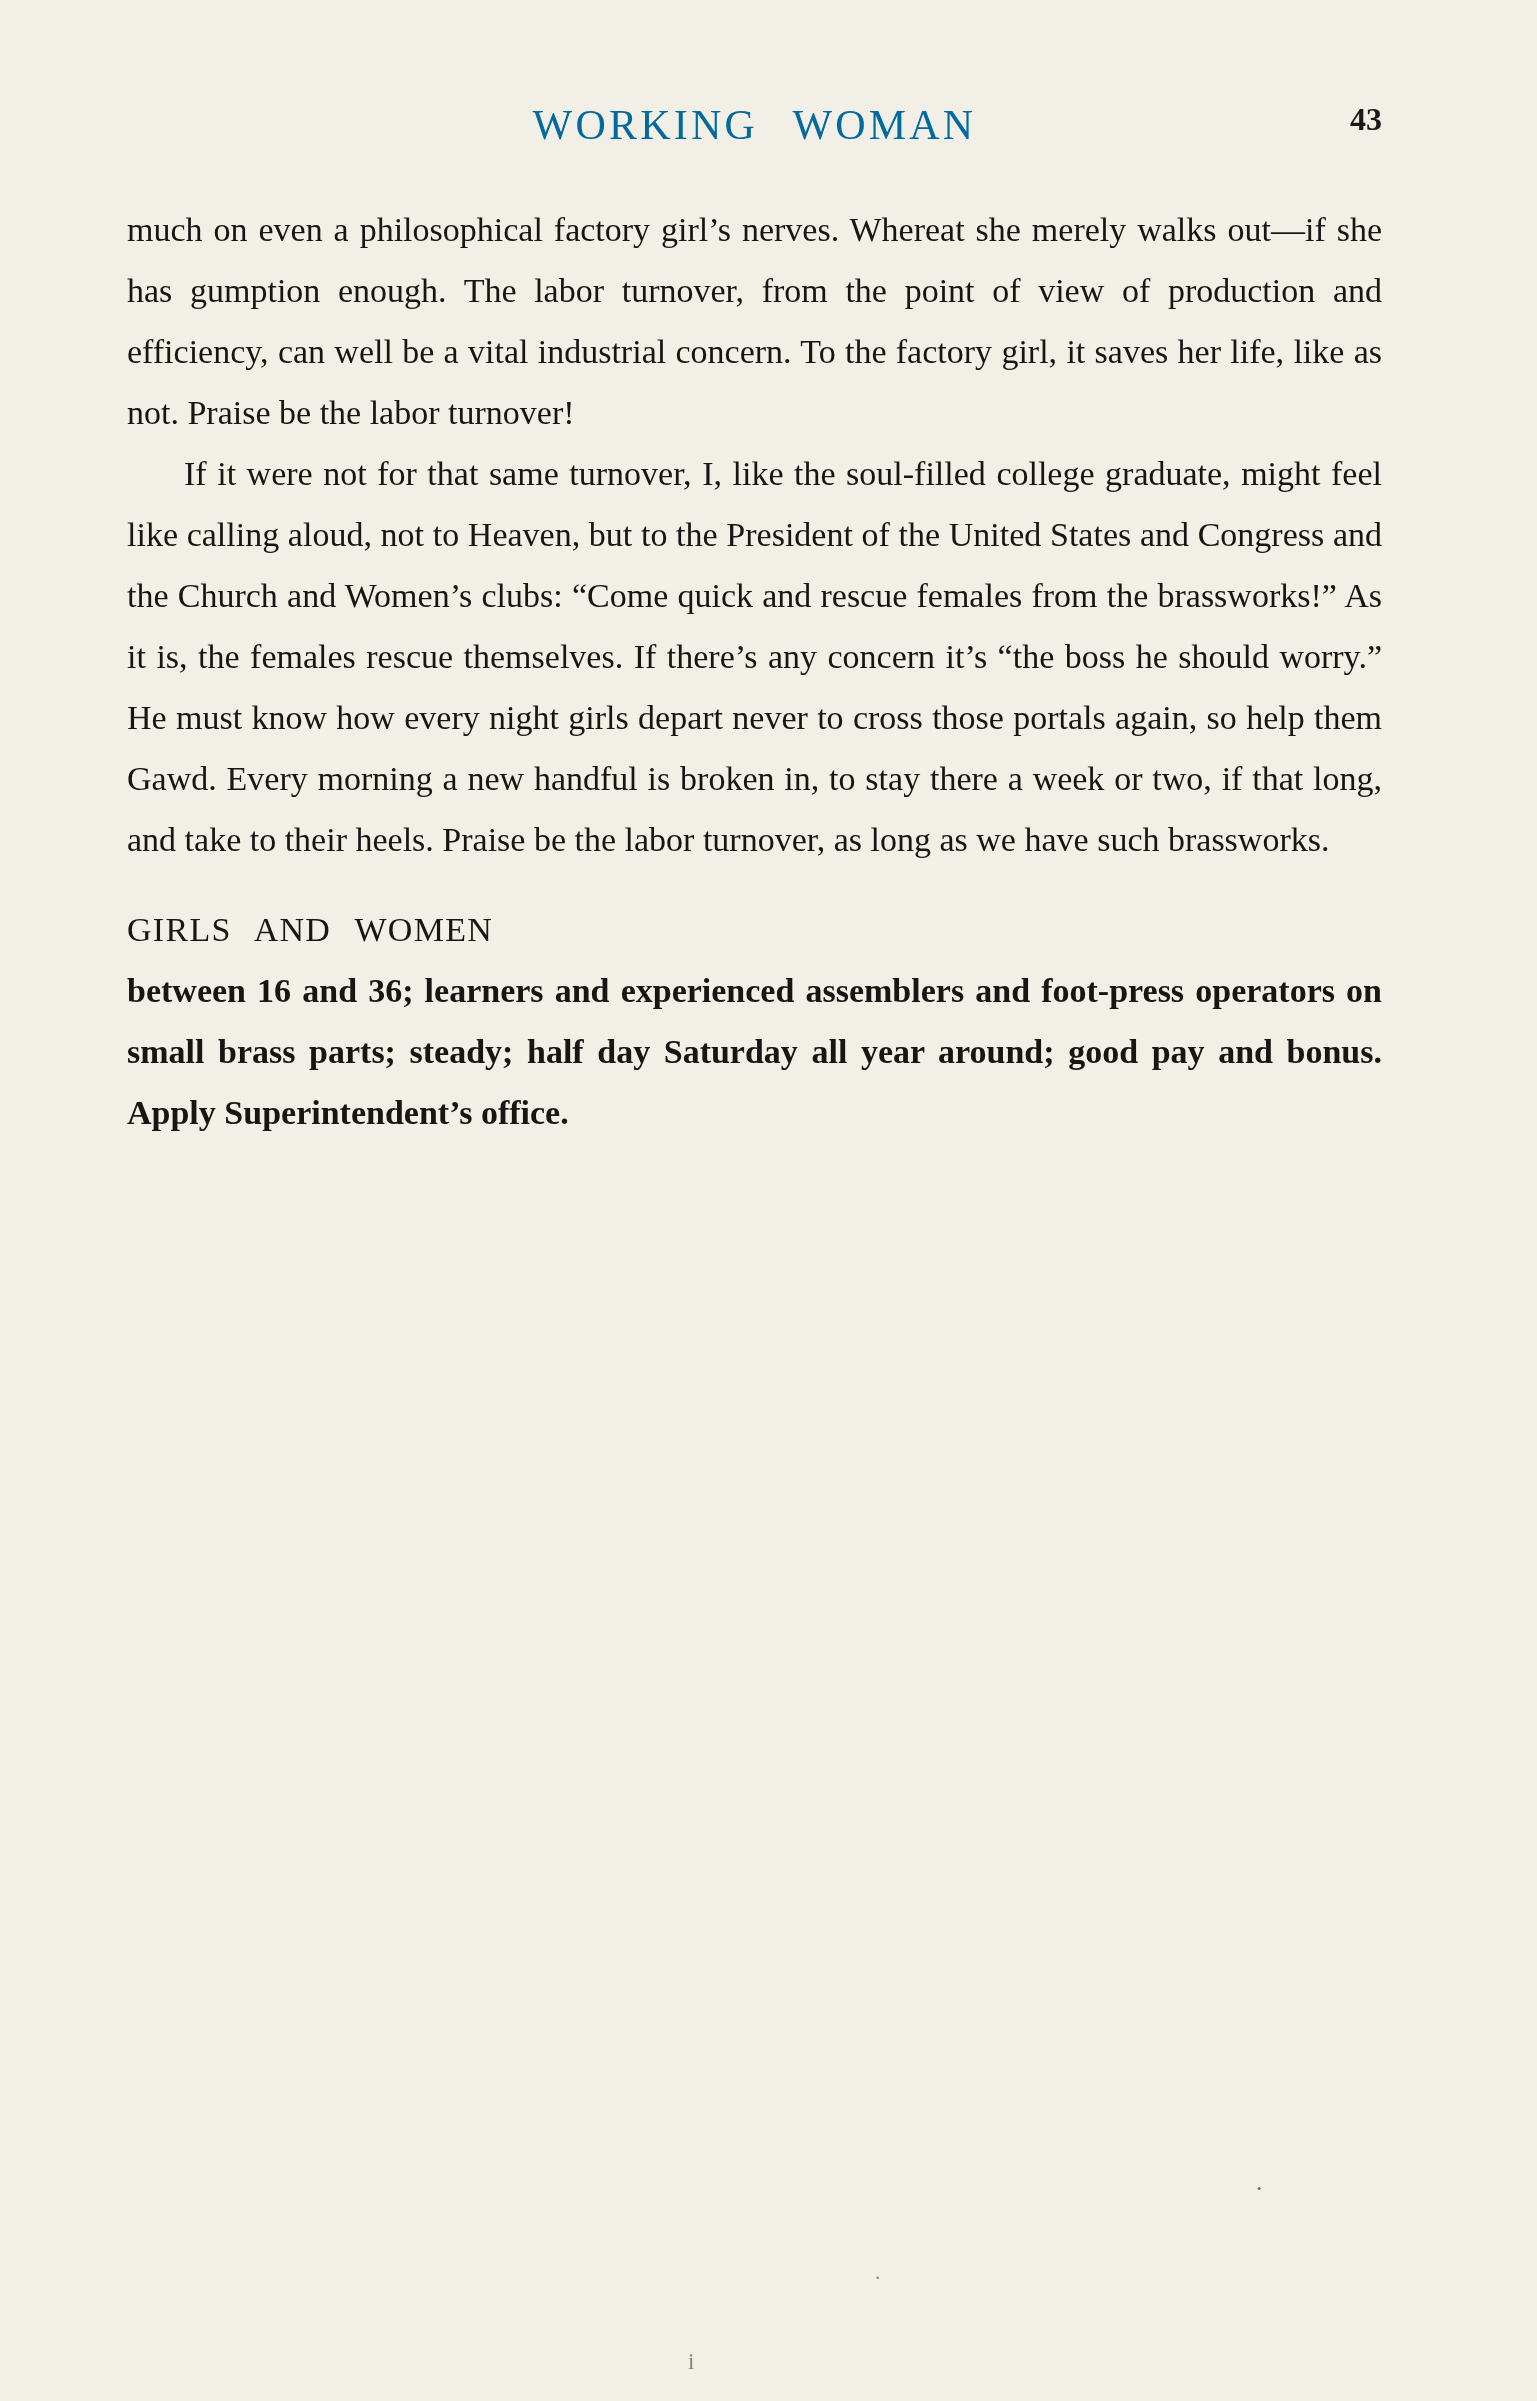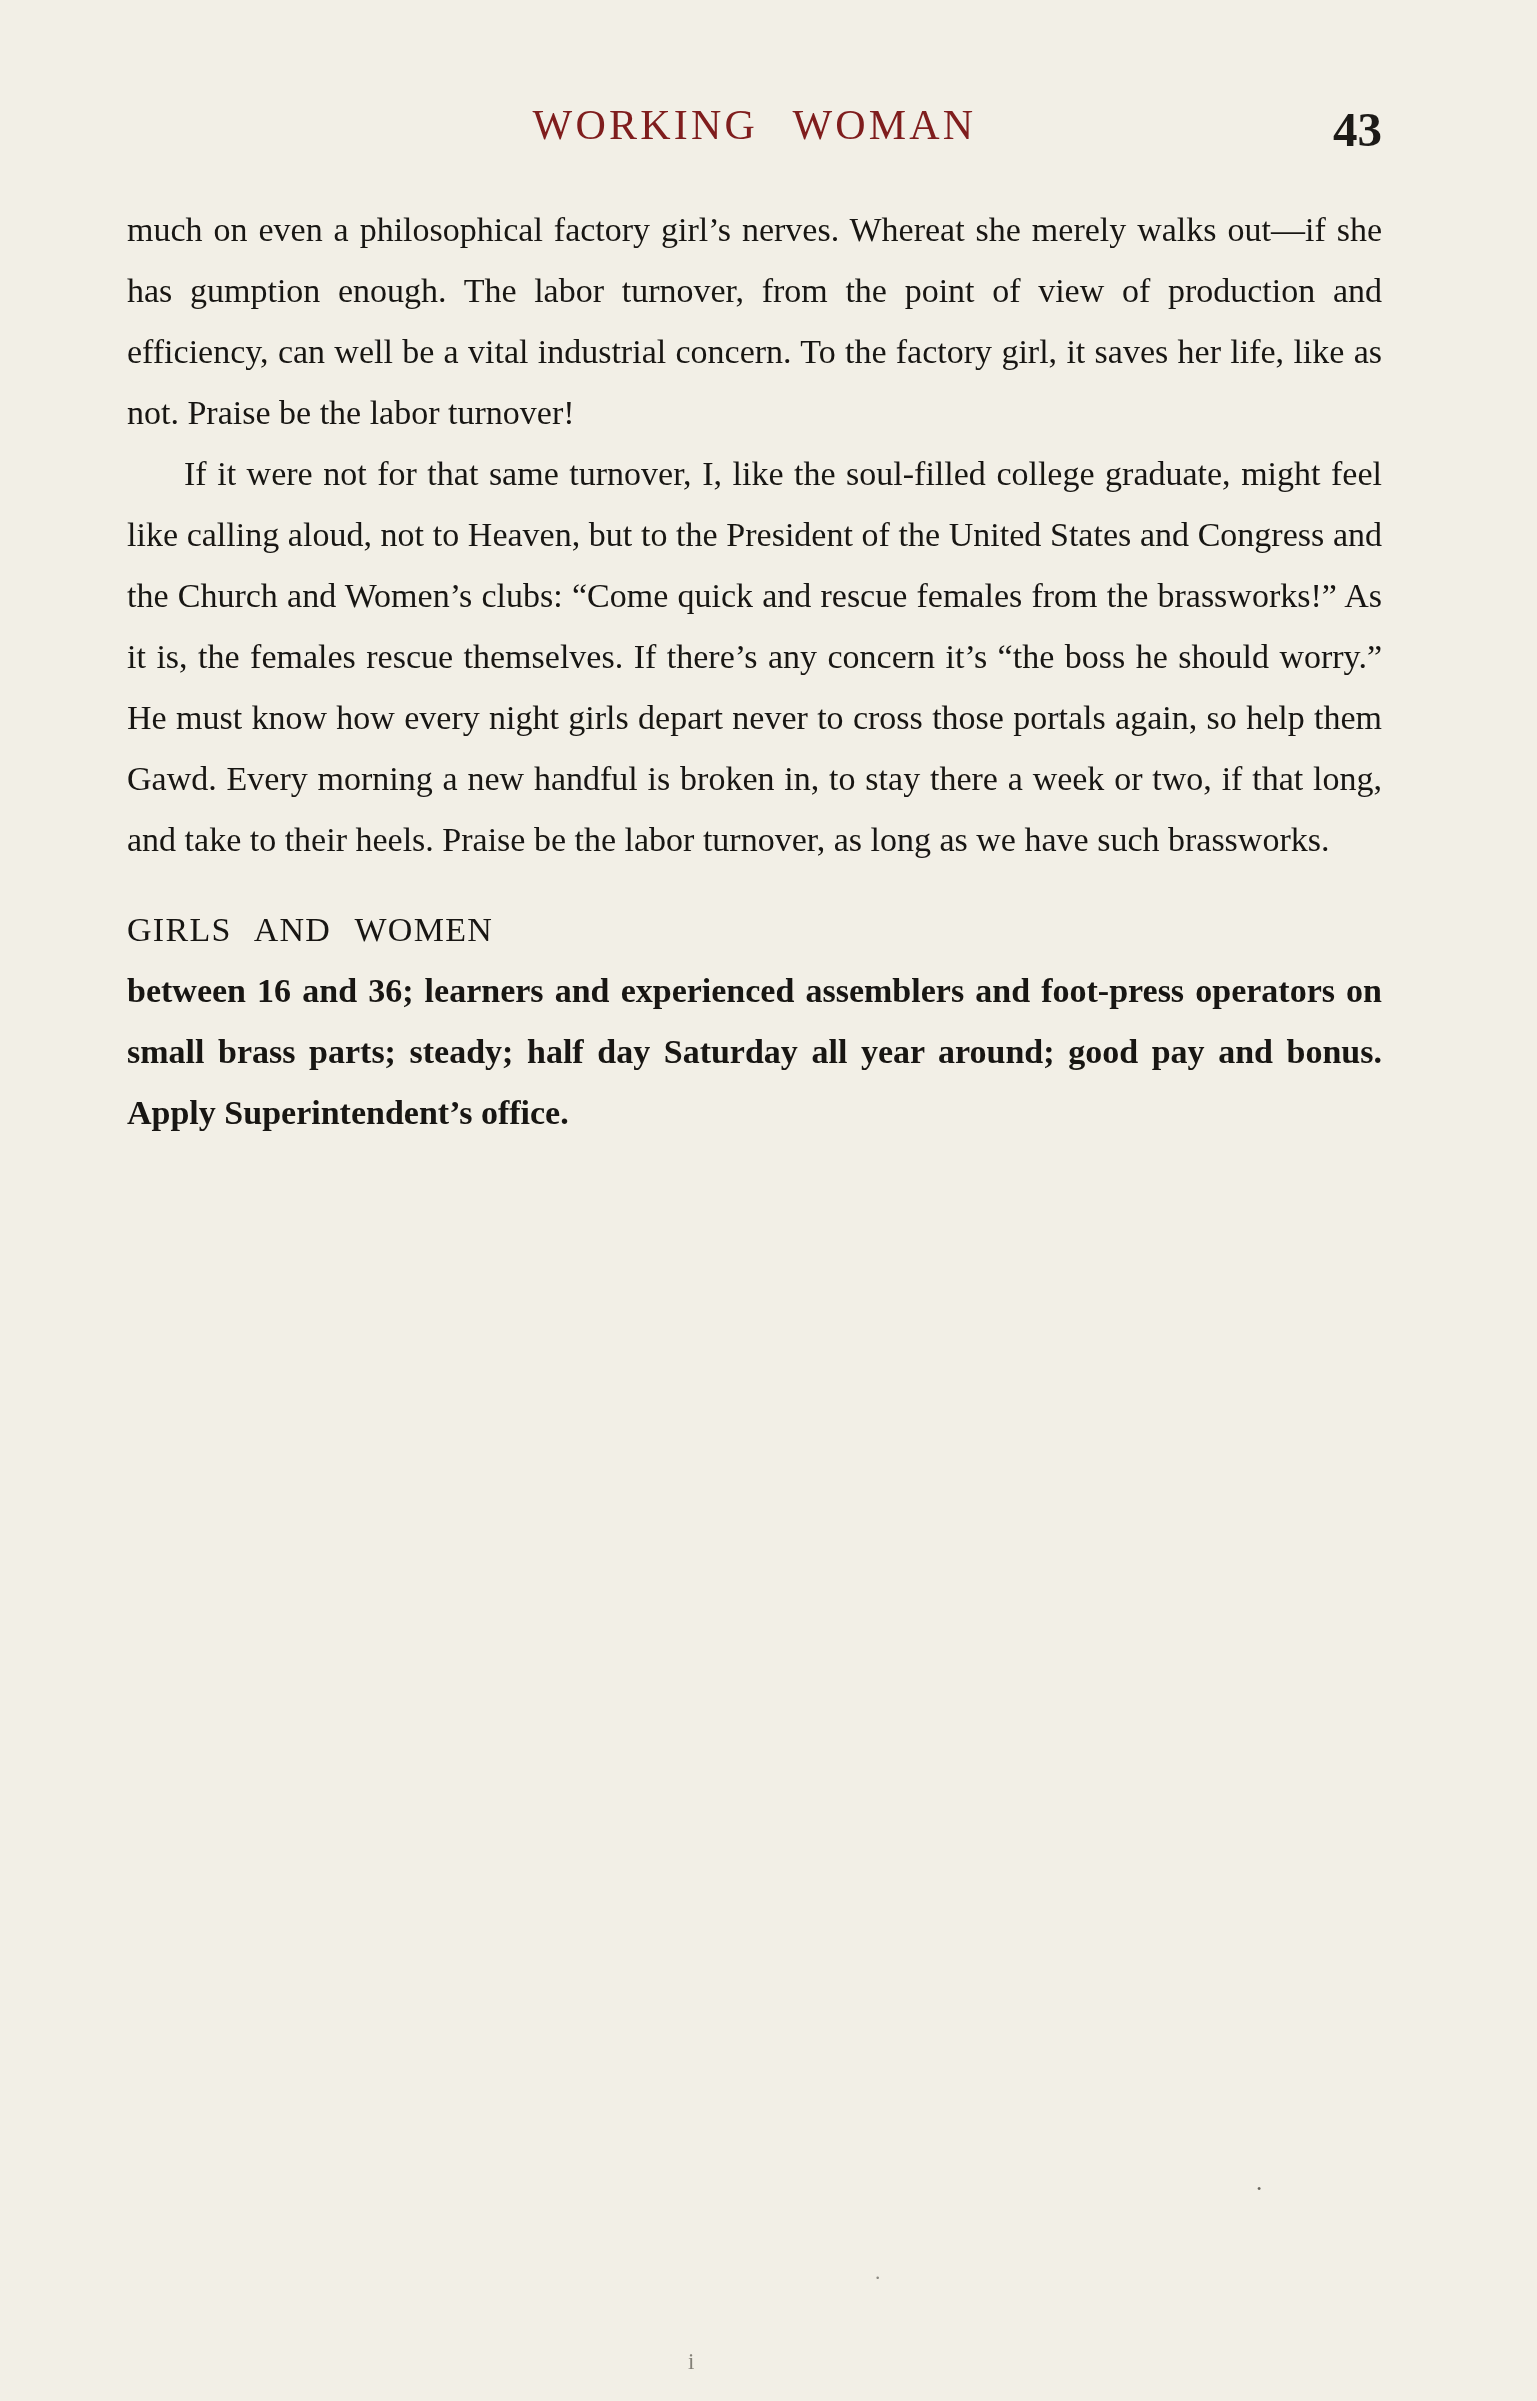--- a/index.html
+++ b/index.html
@@ -27,27 +27,27 @@
     margin-bottom: 35px;
   }
   .running-head .title {
     position: absolute;
     left: 0;
     right: 0;
     text-align: center;
     font-size: 42px;
     letter-spacing: 3.2px;
     word-spacing: 21.5px;
-    color: #7f1d1d;
+    color: #0369a1;
   }
   .running-head .folio {
     position: absolute;
     right: 0;
     top: 0;
-    font-size: 49px;
+    font-size: 32px;
     font-weight: bold;
     color: #1c1a17;
   }
   .bodytext p {
     margin: 0;
     font-size: 34px;
     line-height: 61px;
     text-align: justify;
     text-justify: inter-word;
     hyphens: auto;

